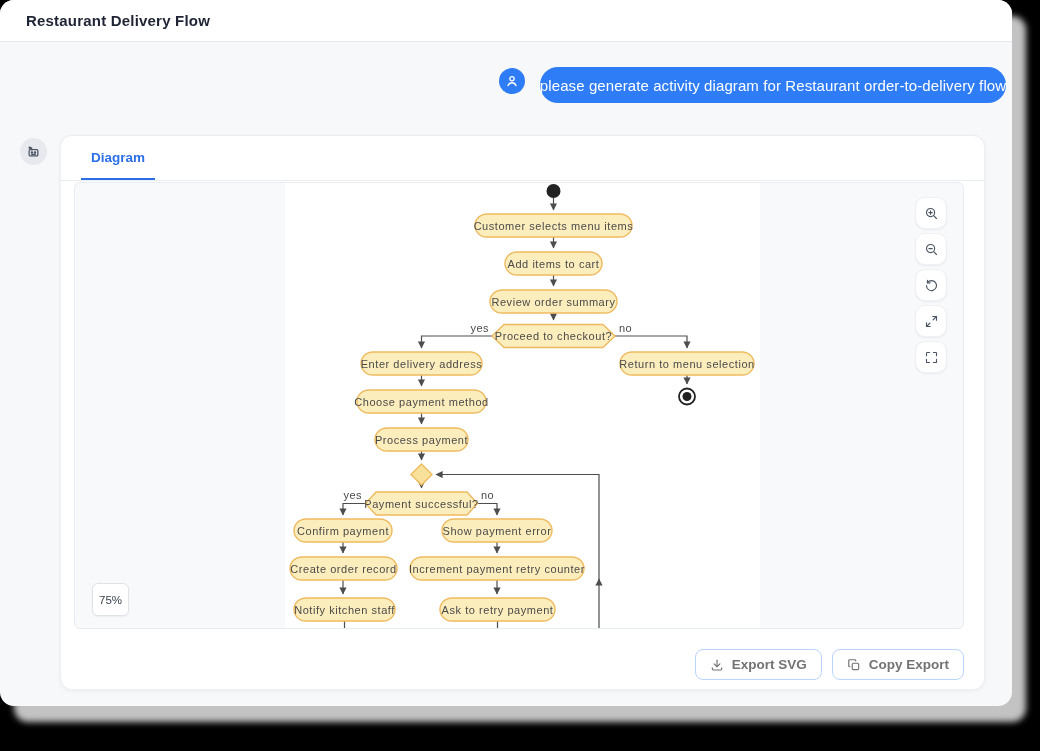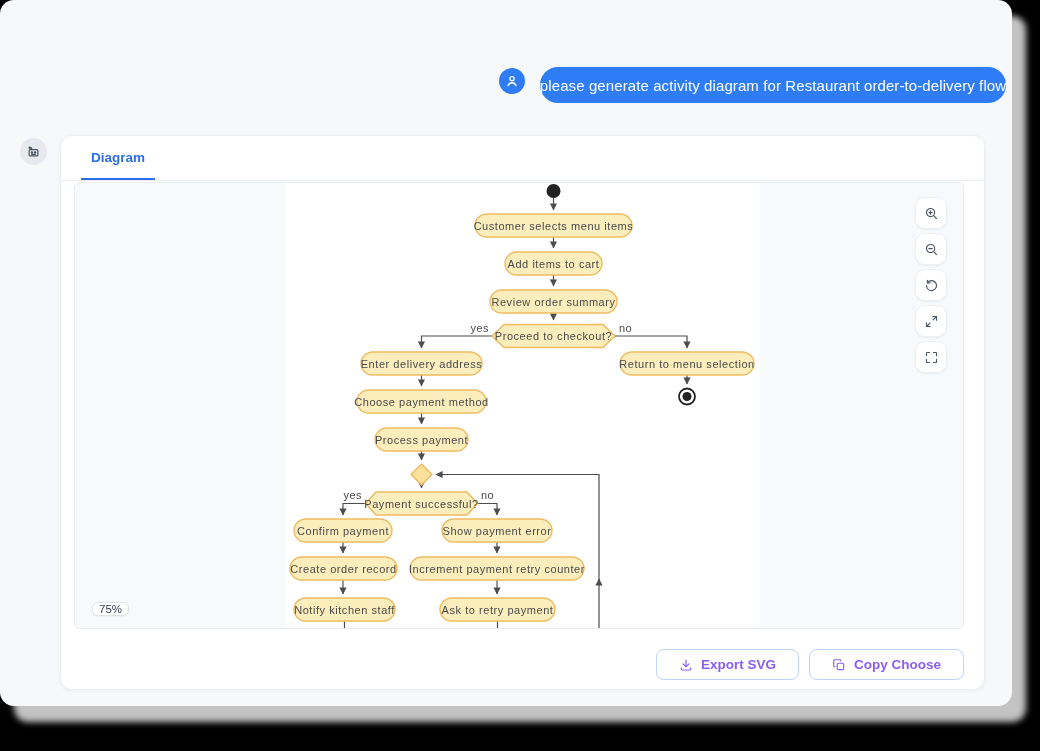--- a/index.html
+++ b/index.html
@@ -67,46 +67,49 @@
   }
 
   .zoom-controls { position:absolute; right:16px; top:14px; display:flex; flex-direction:column; gap:4px; }
   .zoom-btn {
     width:32px; height:32px; background:#fff; border:1px solid #eef0f4; border-radius:10px;
     display:flex; align-items:center; justify-content:center; color:#4b5563;
     box-shadow:0 1px 2px rgba(20,30,50,.06); cursor:pointer;
   }
 
   .zoom-badge {
-    position:absolute; left:17px; bottom:12px; width:37px; height:14px;
+    position:absolute; left:17px; bottom:12px; width:37px; height:33px;
     background:#fff; border:1px solid #dfe3e8; border-radius:6px;
     display:flex; align-items:center; justify-content:center;
     font-size:11.5px; color:#3a4150; box-shadow:0 1px 2px rgba(20,30,50,.05);
   }
 
   .actions-row {
     position:absolute; right:20px; top:513px; display:flex; gap:10px;
   }
   .action-btn {
-    height:31px; padding:0 22px; background:#fff; border:1px solid #b9d4fd; border-radius:8px;
-    display:flex; align-items:center; gap:8px; color:#8b5cf6; font-size:13.5px; font-weight:600;
+    height:31px; padding:0 14px; background:#fff; border:1px solid #b9d4fd; border-radius:8px;
+    display:flex; align-items:center; gap:8px; color:#737373; font-size:13.5px; font-weight:600;
     cursor:pointer;
   }
 
   
   .node-text { font-family:"Liberation Sans","DejaVu Sans",sans-serif; font-size:11px;
                letter-spacing:.55px; fill:#4a4a4a; font-weight:500; }
   .edge-label { font-family:"Liberation Sans","DejaVu Sans",sans-serif; font-size:11px;
                 letter-spacing:.5px; fill:#4a4a4a; }
 </style>
 </head>
 <body>
 
 <div class="app-window">
 
+  <div class="window-header">
+    <span class="window-title">Restaurant Delivery Flow</span>
+  </div>
 
   <div class="user-avatar">
     <svg width="14" height="14" viewBox="0 0 24 24" fill="none" stroke="#fff" stroke-width="2.2" stroke-linecap="round">
       <circle cx="12" cy="8" r="3.6"></circle>
         <path d="M5 20c1.4-3.4 4-5 7-5s5.6 1.6 7 5"></path>
     </svg>
   </div>
   <div class="user-bubble">
     <span>please generate activity diagram for Restaurant order-to-delivery flow</span>
   </div>
@@ -270,18 +273,18 @@
             <polyline points="7,10 12,15 17,10"></polyline>
             <path d="M4 17v2a1.5 1.5 0 0 0 1.5 1.5h13A1.5 1.5 0 0 0 20 19v-2"></path>
         </svg>
         <span>Export SVG</span>
       </div>
       <div class="action-btn">
         <svg width="14" height="14" viewBox="0 0 24 24" fill="none" stroke="currentColor" stroke-width="2" stroke-linecap="round" stroke-linejoin="round">
           <rect x="9" y="9" width="11" height="11" rx="2"></rect>
             <path d="M5 15H4.5A1.5 1.5 0 0 1 3 13.5v-9A1.5 1.5 0 0 1 4.5 3h9A1.5 1.5 0 0 1 15 4.5V5"></path>
         </svg>
-        <span>Copy Choose</span>
+        <span>Copy Export</span>
       </div>
     </div>
 
   </div>
 </div>
 
 </body></html>

